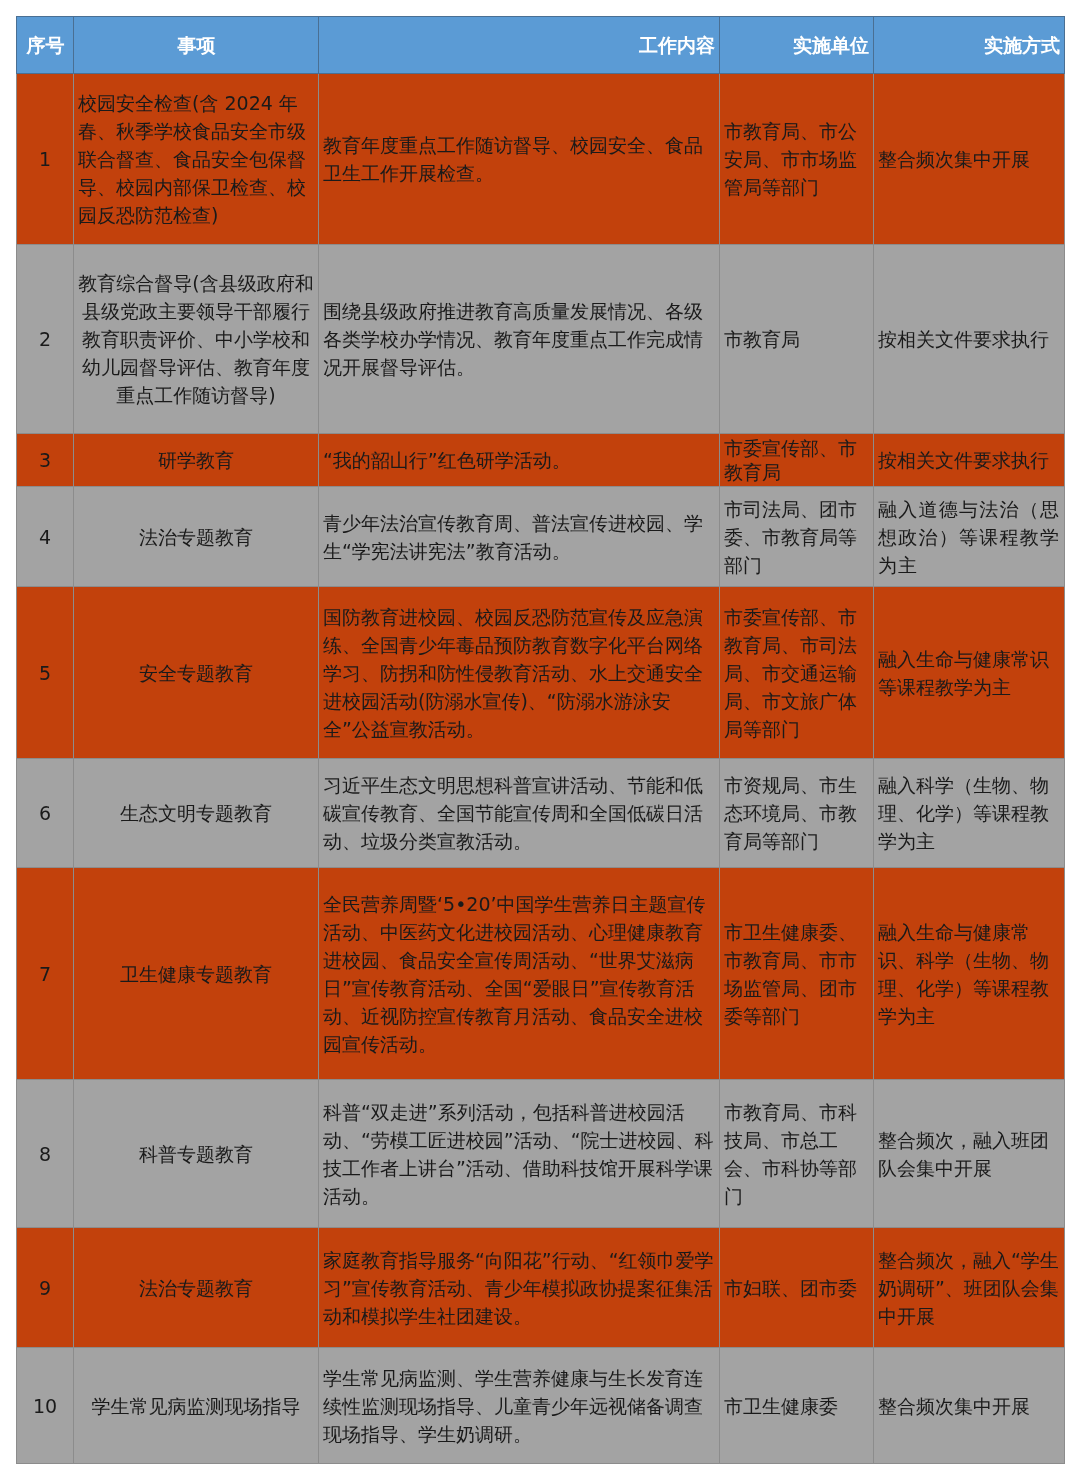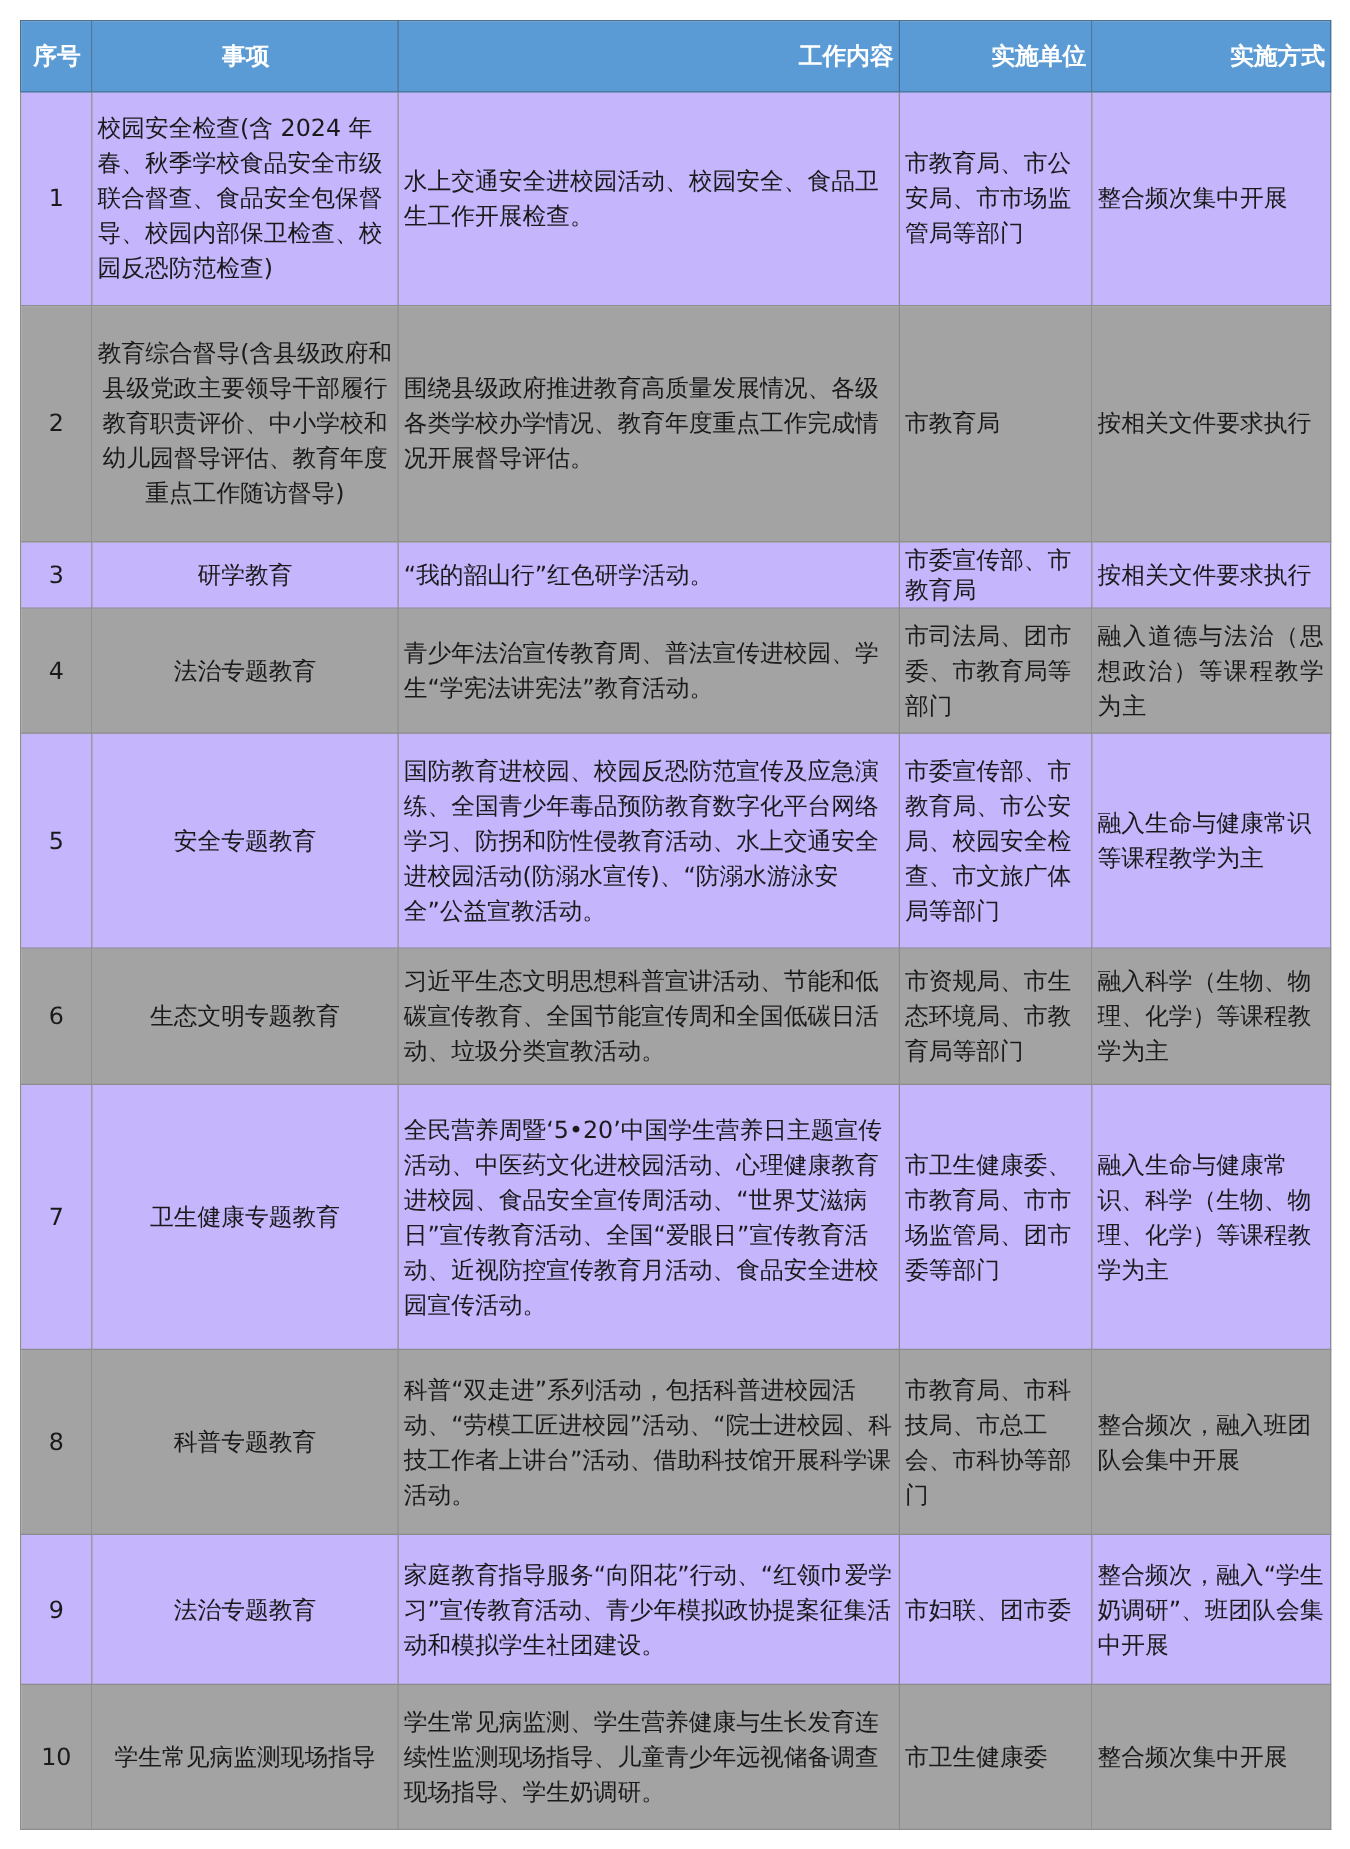--- a/index.html
+++ b/index.html
@@ -6,21 +6,21 @@
   body { width: 1080px; height: 1479px; position: relative; overflow: hidden;
          font-family: "DejaVu Sans", "Liberation Sans", sans-serif; color: #1a1a1a; }
   table.plan { position: absolute; left: 16px; top: 16px; width: 1048px;
                border-collapse: collapse; table-layout: fixed; }
   table.plan th, table.plan td { border: 1.5px solid #8c8c8c; padding: 0 4px;
                font-size: 19px; line-height: 28px; vertical-align: middle; word-break: break-all; }
   table.plan th { background: #5b9bd5; color: #ffffff; font-weight: bold; height: 56px;
                text-align: right; padding-left: 5px; border-color: #4a6f93; }
   table.plan th.c-center { text-align: center; }
   table.plan tr.alt td { background: #a3a3a3; }
-  table.plan tr.norm td { background: #c4b5fd; }
+  table.plan tr.norm td { background: #c2410c; }
   td.num { text-align: center; font-size: 20px; }
   td.item { text-align: center; }
   td.item.left { text-align: left; }
   td.content, td.unit, td.method { text-align: left; }
   td.method.justify { text-align: justify; text-align-last: left; letter-spacing: 1px; }
 </style>
 </head>
 <body>
 
 <table class="plan">
@@ -37,21 +37,21 @@
       <th class="c-center">事项</th>
       <th>工作内容</th>
       <th>实施单位</th>
       <th>实施方式</th>
     </tr>
   </thead>
   <tbody>
     <tr class="norm" style="height:171px">
       <td class="num">1</td>
       <td class="item left">校园安全检查(含 2024 年春、秋季学校食品安全市级联合督查、食品安全包保督导、校园内部保卫检查、校园反恐防范检查)</td>
-      <td class="content">水上交通安全进校园活动、校园安全、食品卫生工作开展检查。</td>
+      <td class="content">教育年度重点工作随访督导、校园安全、食品卫生工作开展检查。</td>
       <td class="unit">市教育局、市公安局、市市场监管局等部门</td>
       <td class="method">整合频次集中开展</td>
     </tr>
     <tr class="alt" style="height:189px">
       <td class="num">2</td>
       <td class="item">教育综合督导(含县级政府和县级党政主要领导干部履行教育职责评价、中小学校和幼儿园督导评估、教育年度重点工作随访督导)</td>
       <td class="content">围绕县级政府推进教育高质量发展情况、各级各类学校办学情况、教育年度重点工作完成情况开展督导评估。</td>
       <td class="unit">市教育局</td>
       <td class="method">按相关文件要求执行</td>
     </tr>
@@ -66,21 +66,21 @@
       <td class="num">4</td>
       <td class="item">法治专题教育</td>
       <td class="content">青少年法治宣传教育周、普法宣传进校园、学生“学宪法讲宪法”教育活动。</td>
       <td class="unit">市司法局、团市委、市教育局等部门</td>
       <td class="method justify">融入道德与法治（思想政治）等课程教学为主</td>
     </tr>
     <tr class="norm" style="height:172px">
       <td class="num">5</td>
       <td class="item">安全专题教育</td>
       <td class="content">国防教育进校园、校园反恐防范宣传及应急演练、全国青少年毒品预防教育数字化平台网络学习、防拐和防性侵教育活动、水上交通安全进校园活动(防溺水宣传)、“防溺水游泳安全”公益宣教活动。</td>
-      <td class="unit">市委宣传部、市教育局、市公安局、校园安全检查、市文旅广体局等部门</td>
+      <td class="unit">市委宣传部、市教育局、市司法局、市交通运输局、市文旅广体局等部门</td>
       <td class="method">融入生命与健康常识等课程教学为主</td>
     </tr>
     <tr class="alt" style="height:109px">
       <td class="num">6</td>
       <td class="item">生态文明专题教育</td>
       <td class="content">习近平生态文明思想科普宣讲活动、节能和低碳宣传教育、全国节能宣传周和全国低碳日活动、垃圾分类宣教活动。</td>
       <td class="unit">市资规局、市生态环境局、市教育局等部门</td>
       <td class="method">融入科学（生物、物理、化学）等课程教学为主</td>
     </tr>
     <tr class="norm" style="height:212px">

